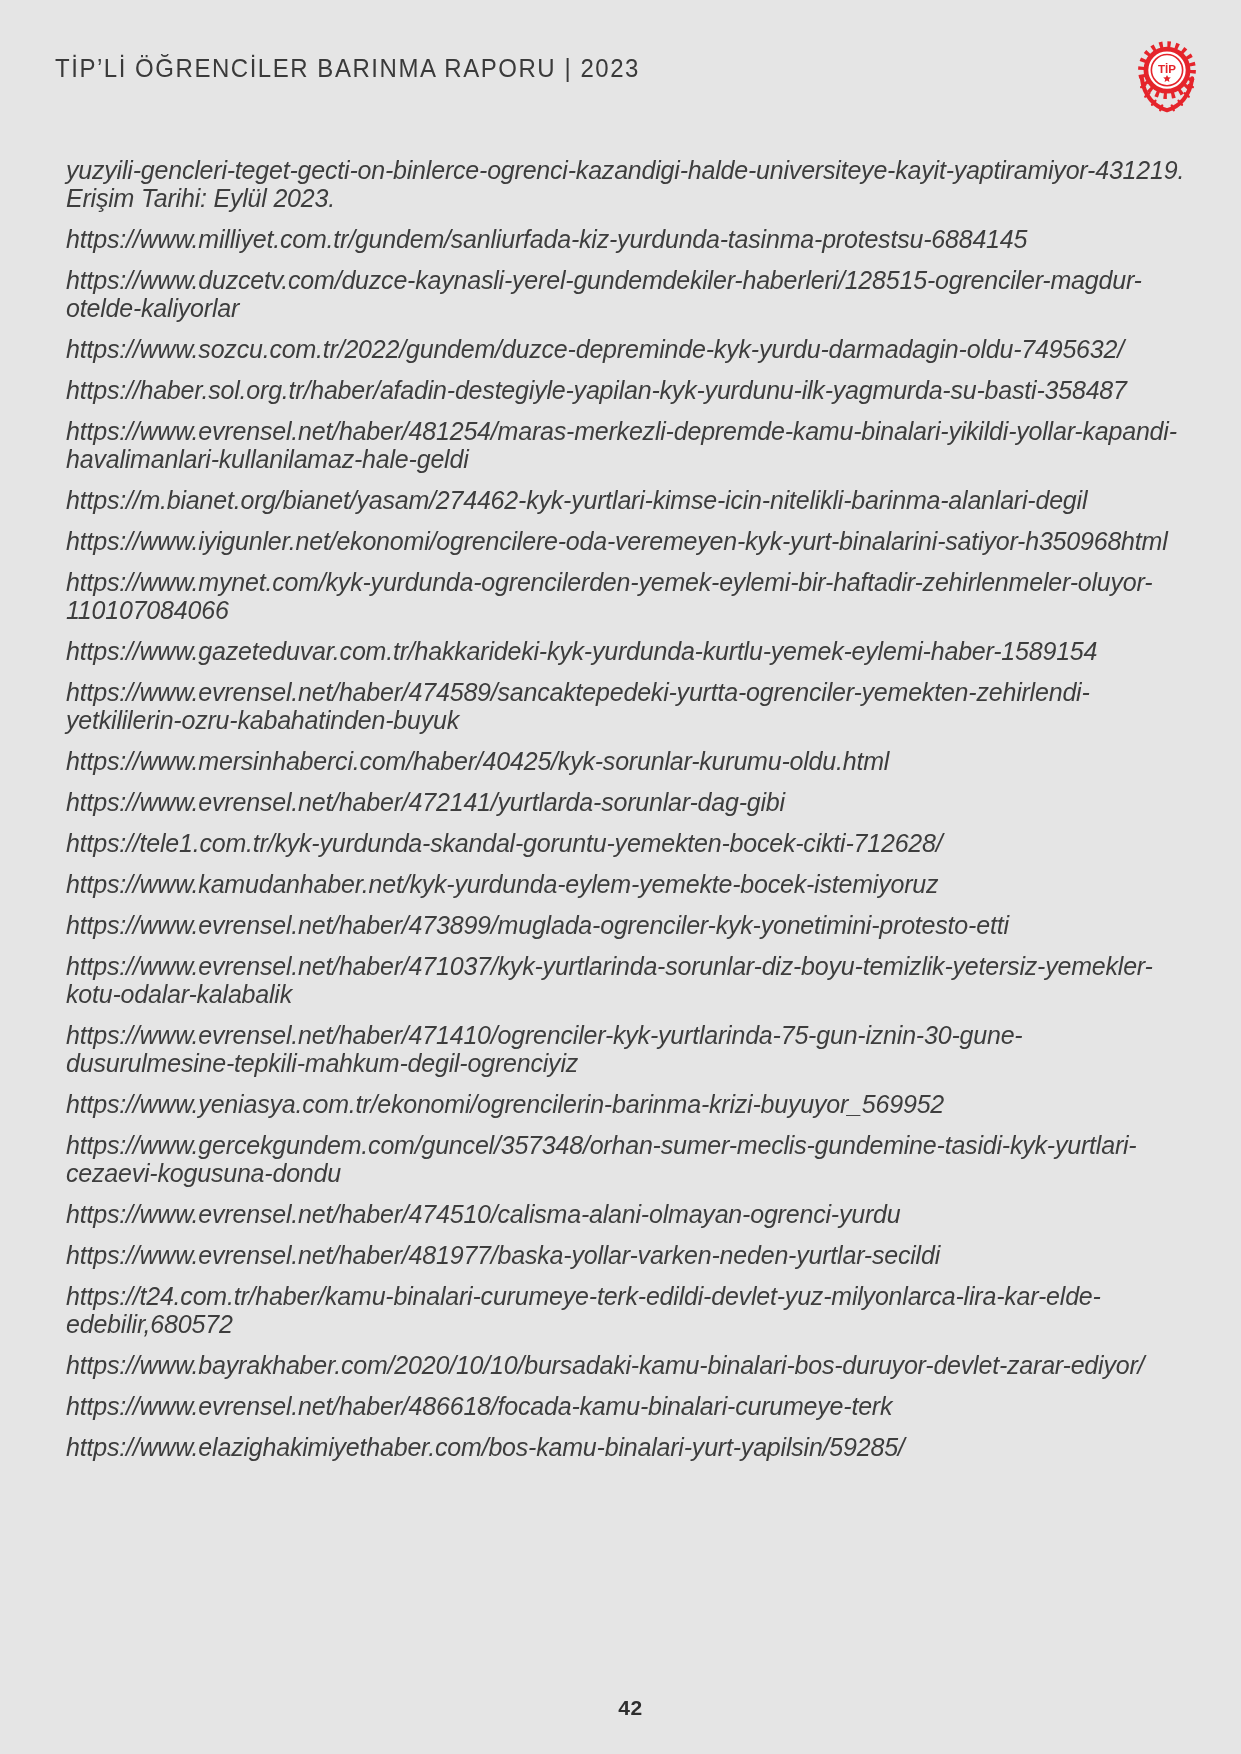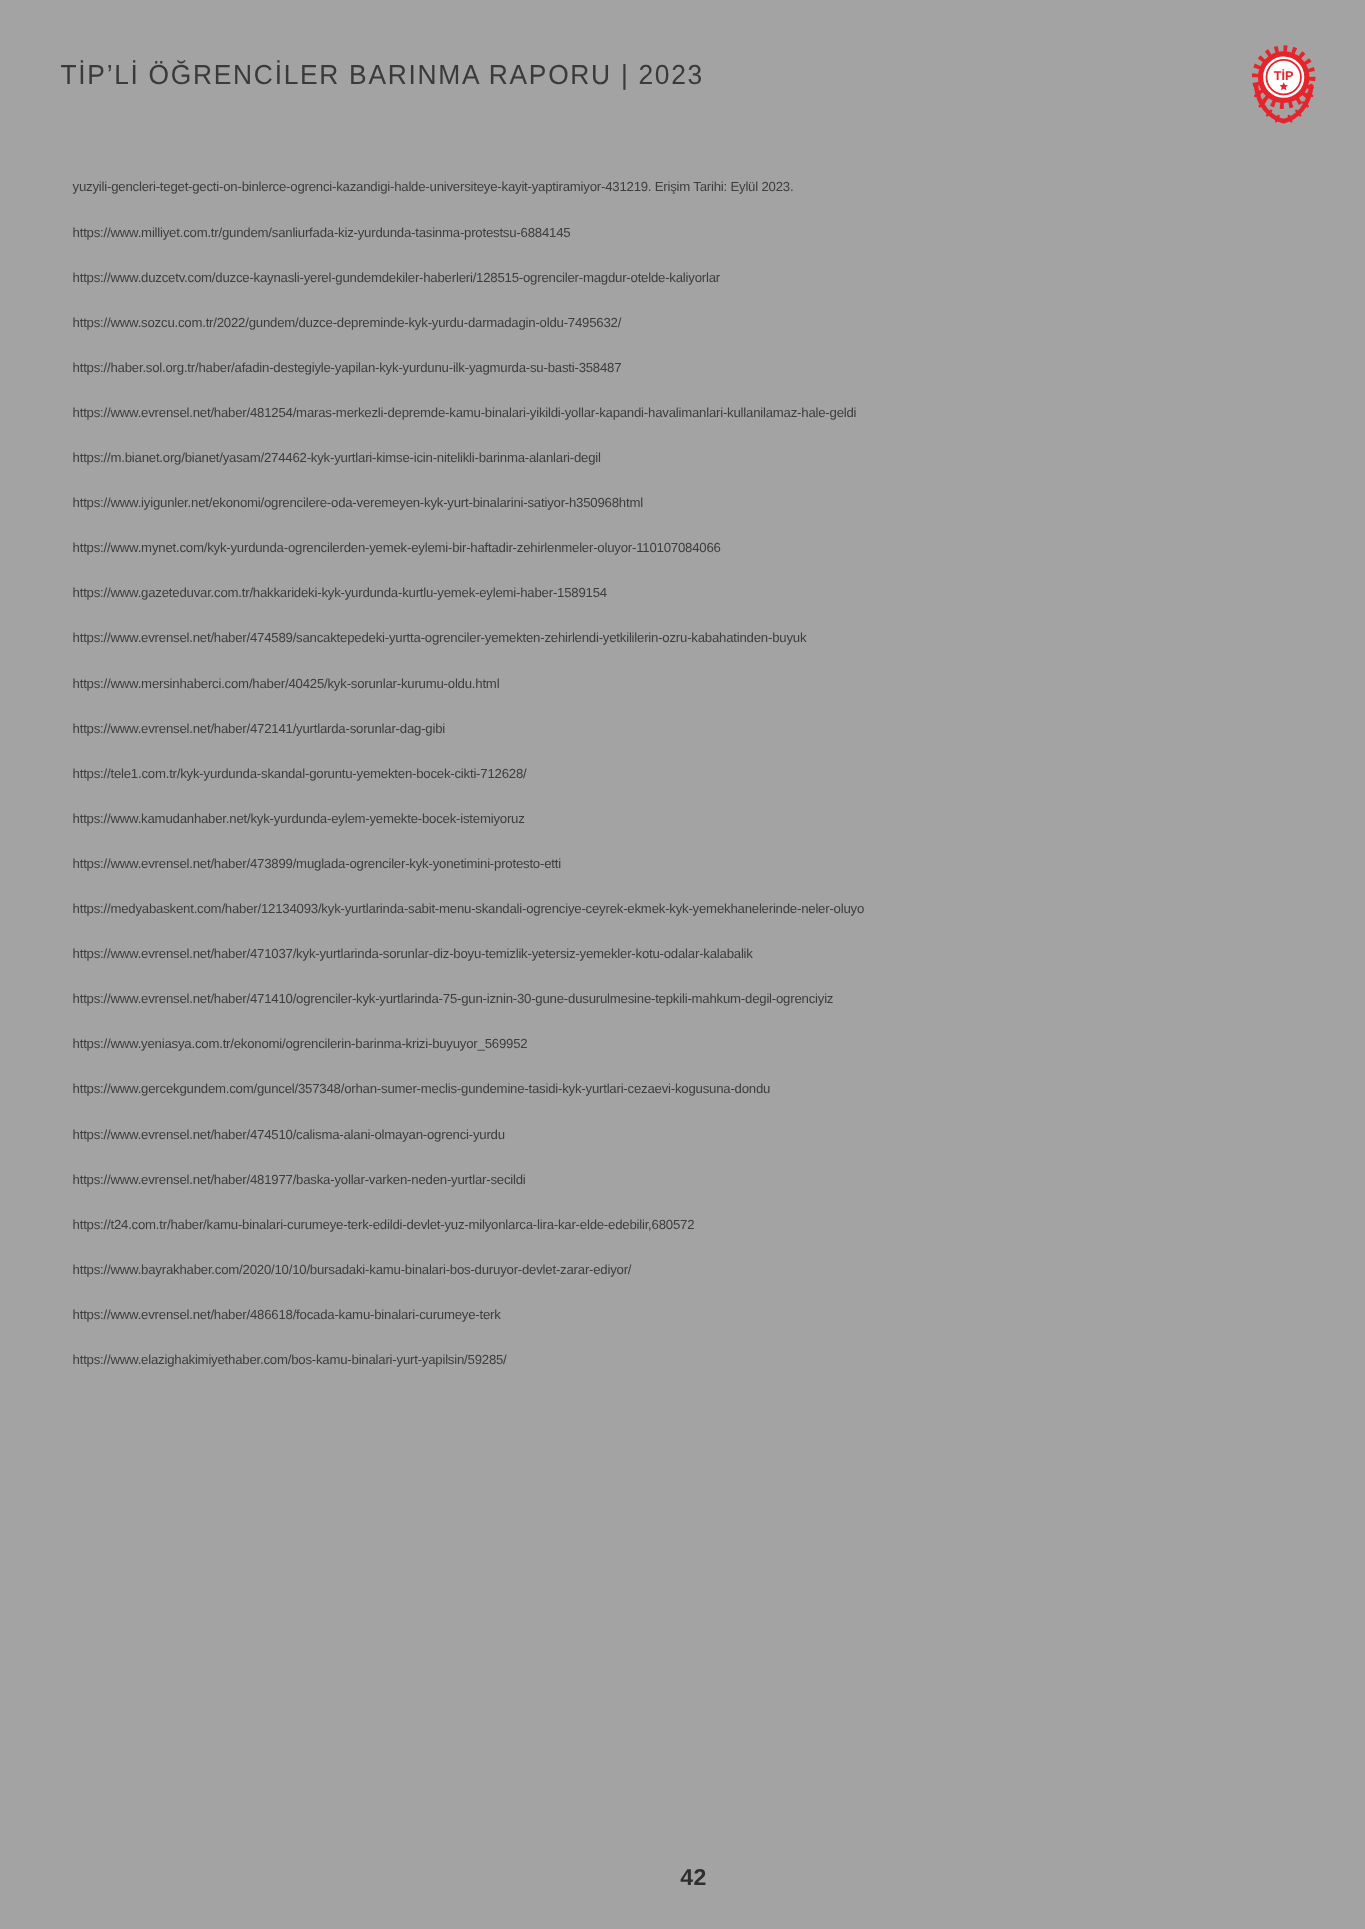--- a/index.html
+++ b/index.html
@@ -6,21 +6,21 @@
   html, body { background: #ffffff; }
   body {
     font-family: "Liberation Sans", sans-serif;
     width: 1241px;
     margin: 0 auto;
   }
   .page {
     position: relative;
     width: 1241px;
     height: 1754px;
-    background: #a3a3a3;
+    background: #e5e5e5;
     overflow: hidden;
   }
   .page-header {
     display: flex;
     justify-content: space-between;
     align-items: flex-start;
     padding: 40px 36px 0 55px;
   }
   .page-title {
     font-size: 25px;
@@ -35,21 +35,22 @@
   .logo-wrap {
     width: 68px;
     height: 82px;
     flex: 0 0 auto;
     margin-right: 4px;
   }
   .references {
     padding: 34px 56px 0 66px;
   }
   .ref {
-    font-size: 12px;
+    font-style: italic;
+    font-size: 25px;
     line-height: 28px;
     letter-spacing: -0.2px;
     color: #3d3d3d;
     margin-bottom: 13px;
     overflow-wrap: break-word;
   }
   .page-footer {
     position: absolute;
     left: 10px;
     bottom: 34px;
@@ -121,21 +122,20 @@
 
         <p class="ref">https://www.evrensel.net/haber/472141/yurtlarda-sorunlar-dag-gibi</p>
 
 
         <p class="ref">https://tele1.com.tr/kyk-yurdunda-skandal-goruntu-yemekten-bocek-cikti-712628/</p>
 
         <p class="ref">https://www.kamudanhaber.net/kyk-yurdunda-eylem-yemekte-bocek-istemiyoruz</p>
 
         <p class="ref">https://www.evrensel.net/haber/473899/muglada-ogrenciler-kyk-yonetimini-protesto-etti</p>
 
-        <p class="ref">https://medyabaskent.com/haber/12134093/kyk-yurtlarinda-sabit-menu-skandali-ogrenciye-ceyrek-ekmek-kyk-yemekhanelerinde-neler-oluyo</p>
 
         <p class="ref">https://www.evrensel.net/haber/471037/kyk-yurtlarinda-sorunlar-diz-boyu-temizlik-yetersiz-yemekler-kotu-odalar-kalabalik</p>
 
         <p class="ref">https://www.evrensel.net/haber/471410/ogrenciler-kyk-yurtlarinda-75-gun-iznin-30-gune-dusurulmesine-tepkili-mahkum-degil-ogrenciyiz</p>
 
         <p class="ref">https://www.yeniasya.com.tr/ekonomi/ogrencilerin-barinma-krizi-buyuyor_569952</p>
 
         <p class="ref">https://www.gercekgundem.com/guncel/357348/orhan-sumer-meclis-gundemine-tasidi-kyk-yurtlari-cezaevi-kogusuna-dondu</p>
 
         <p class="ref">https://www.evrensel.net/haber/474510/calisma-alani-olmayan-ogrenci-yurdu</p>

